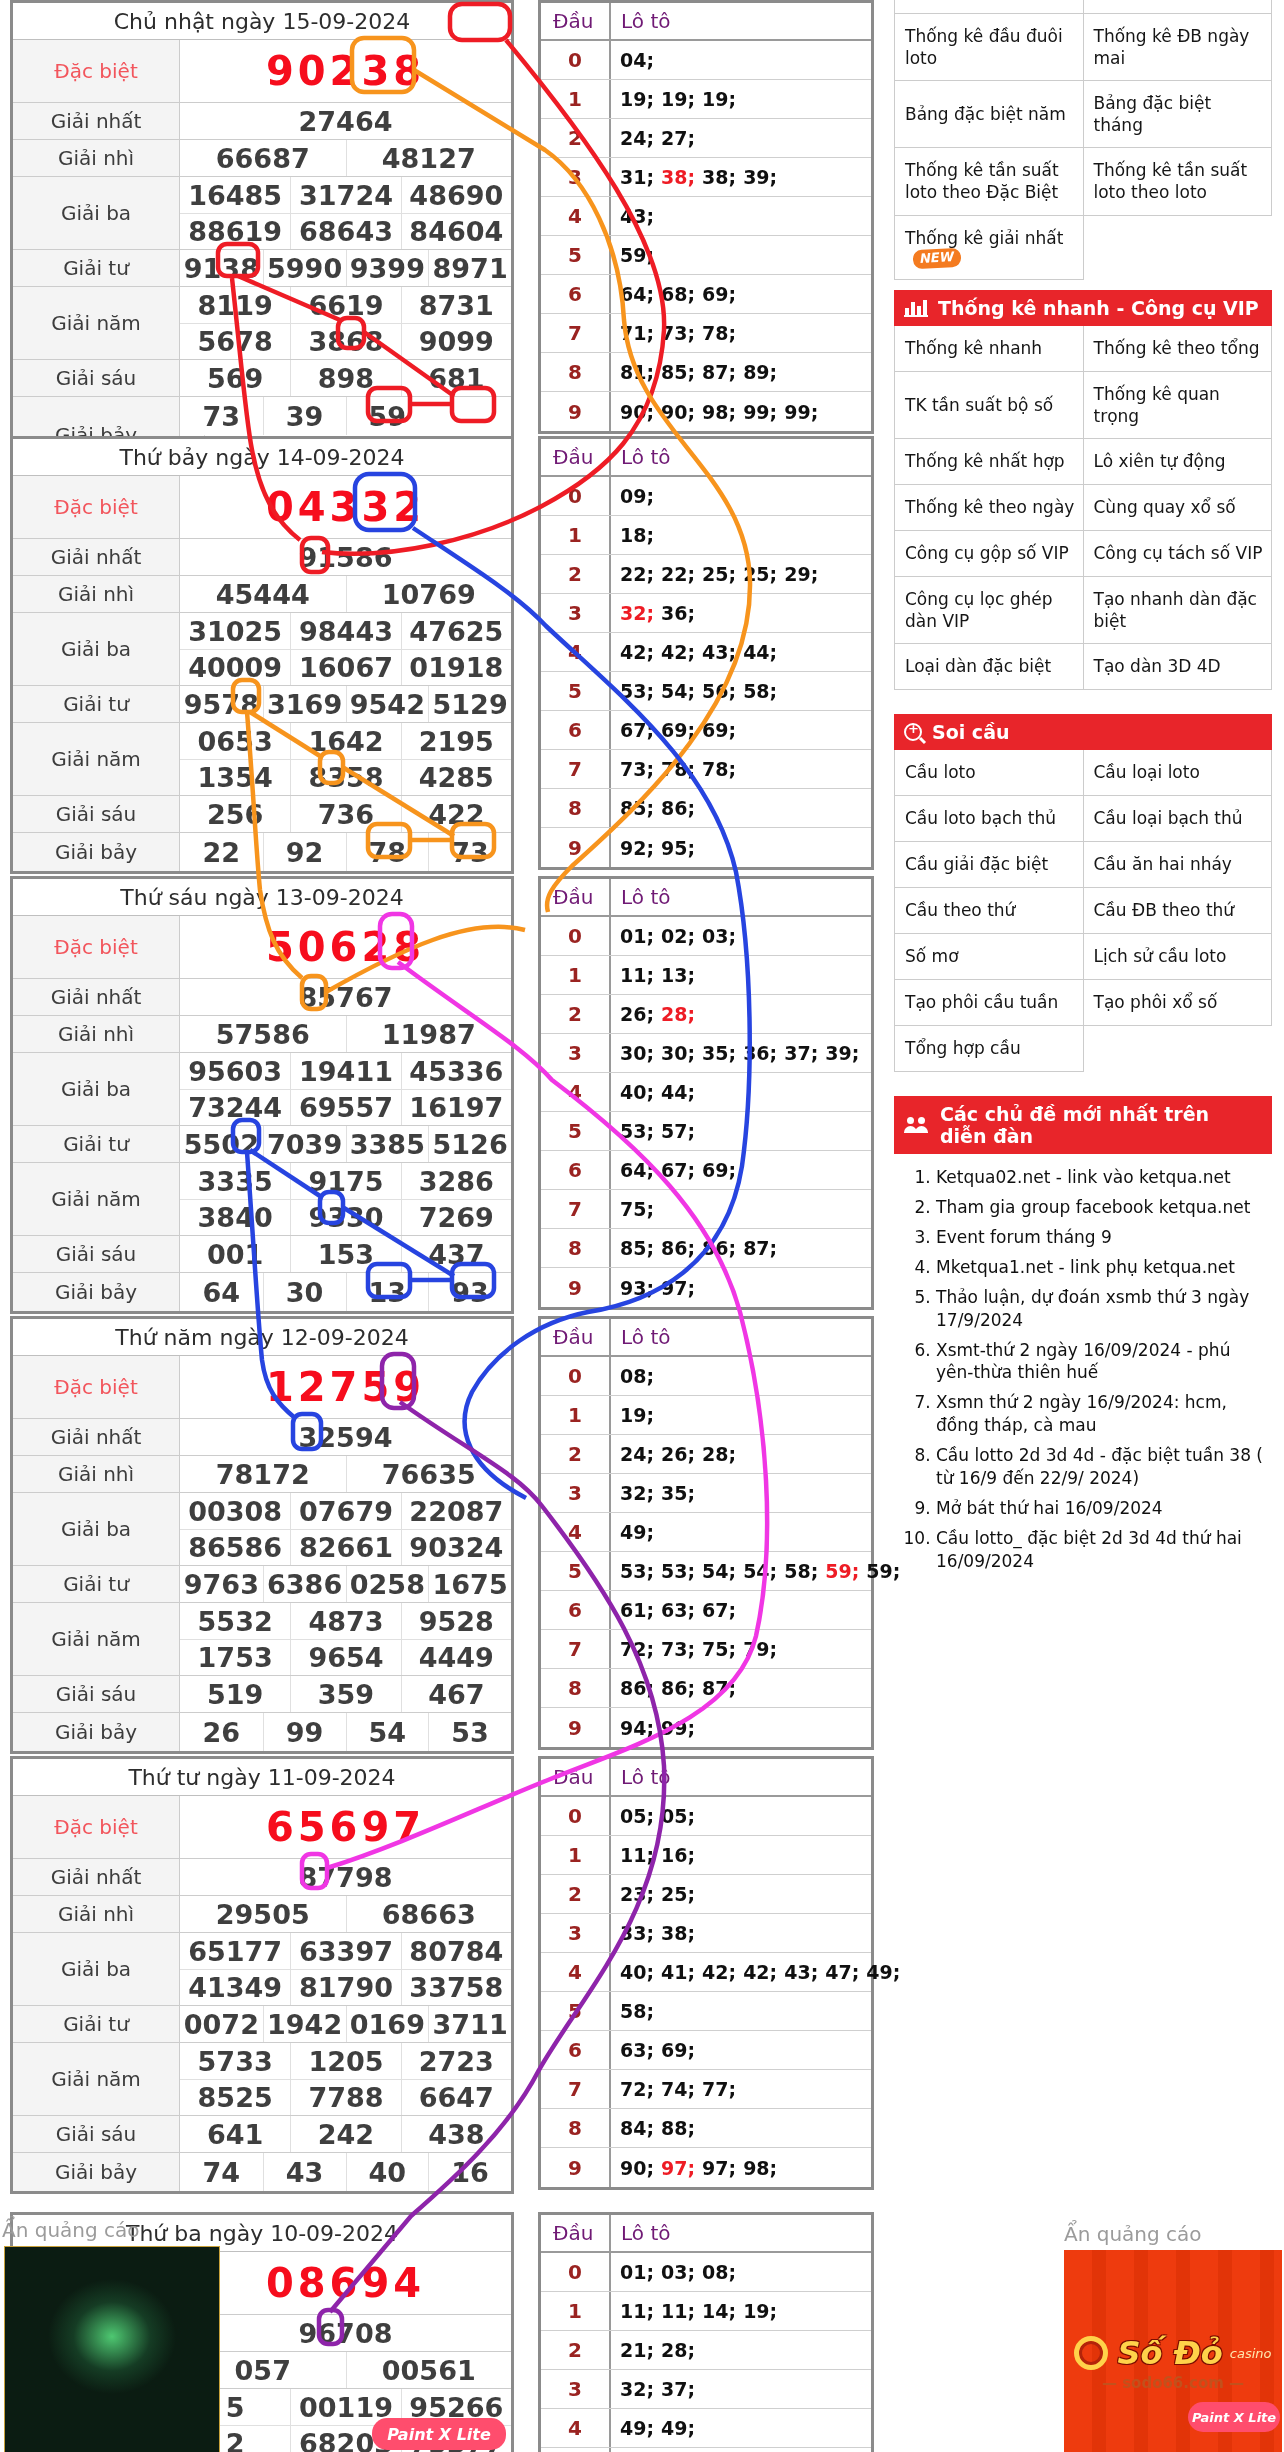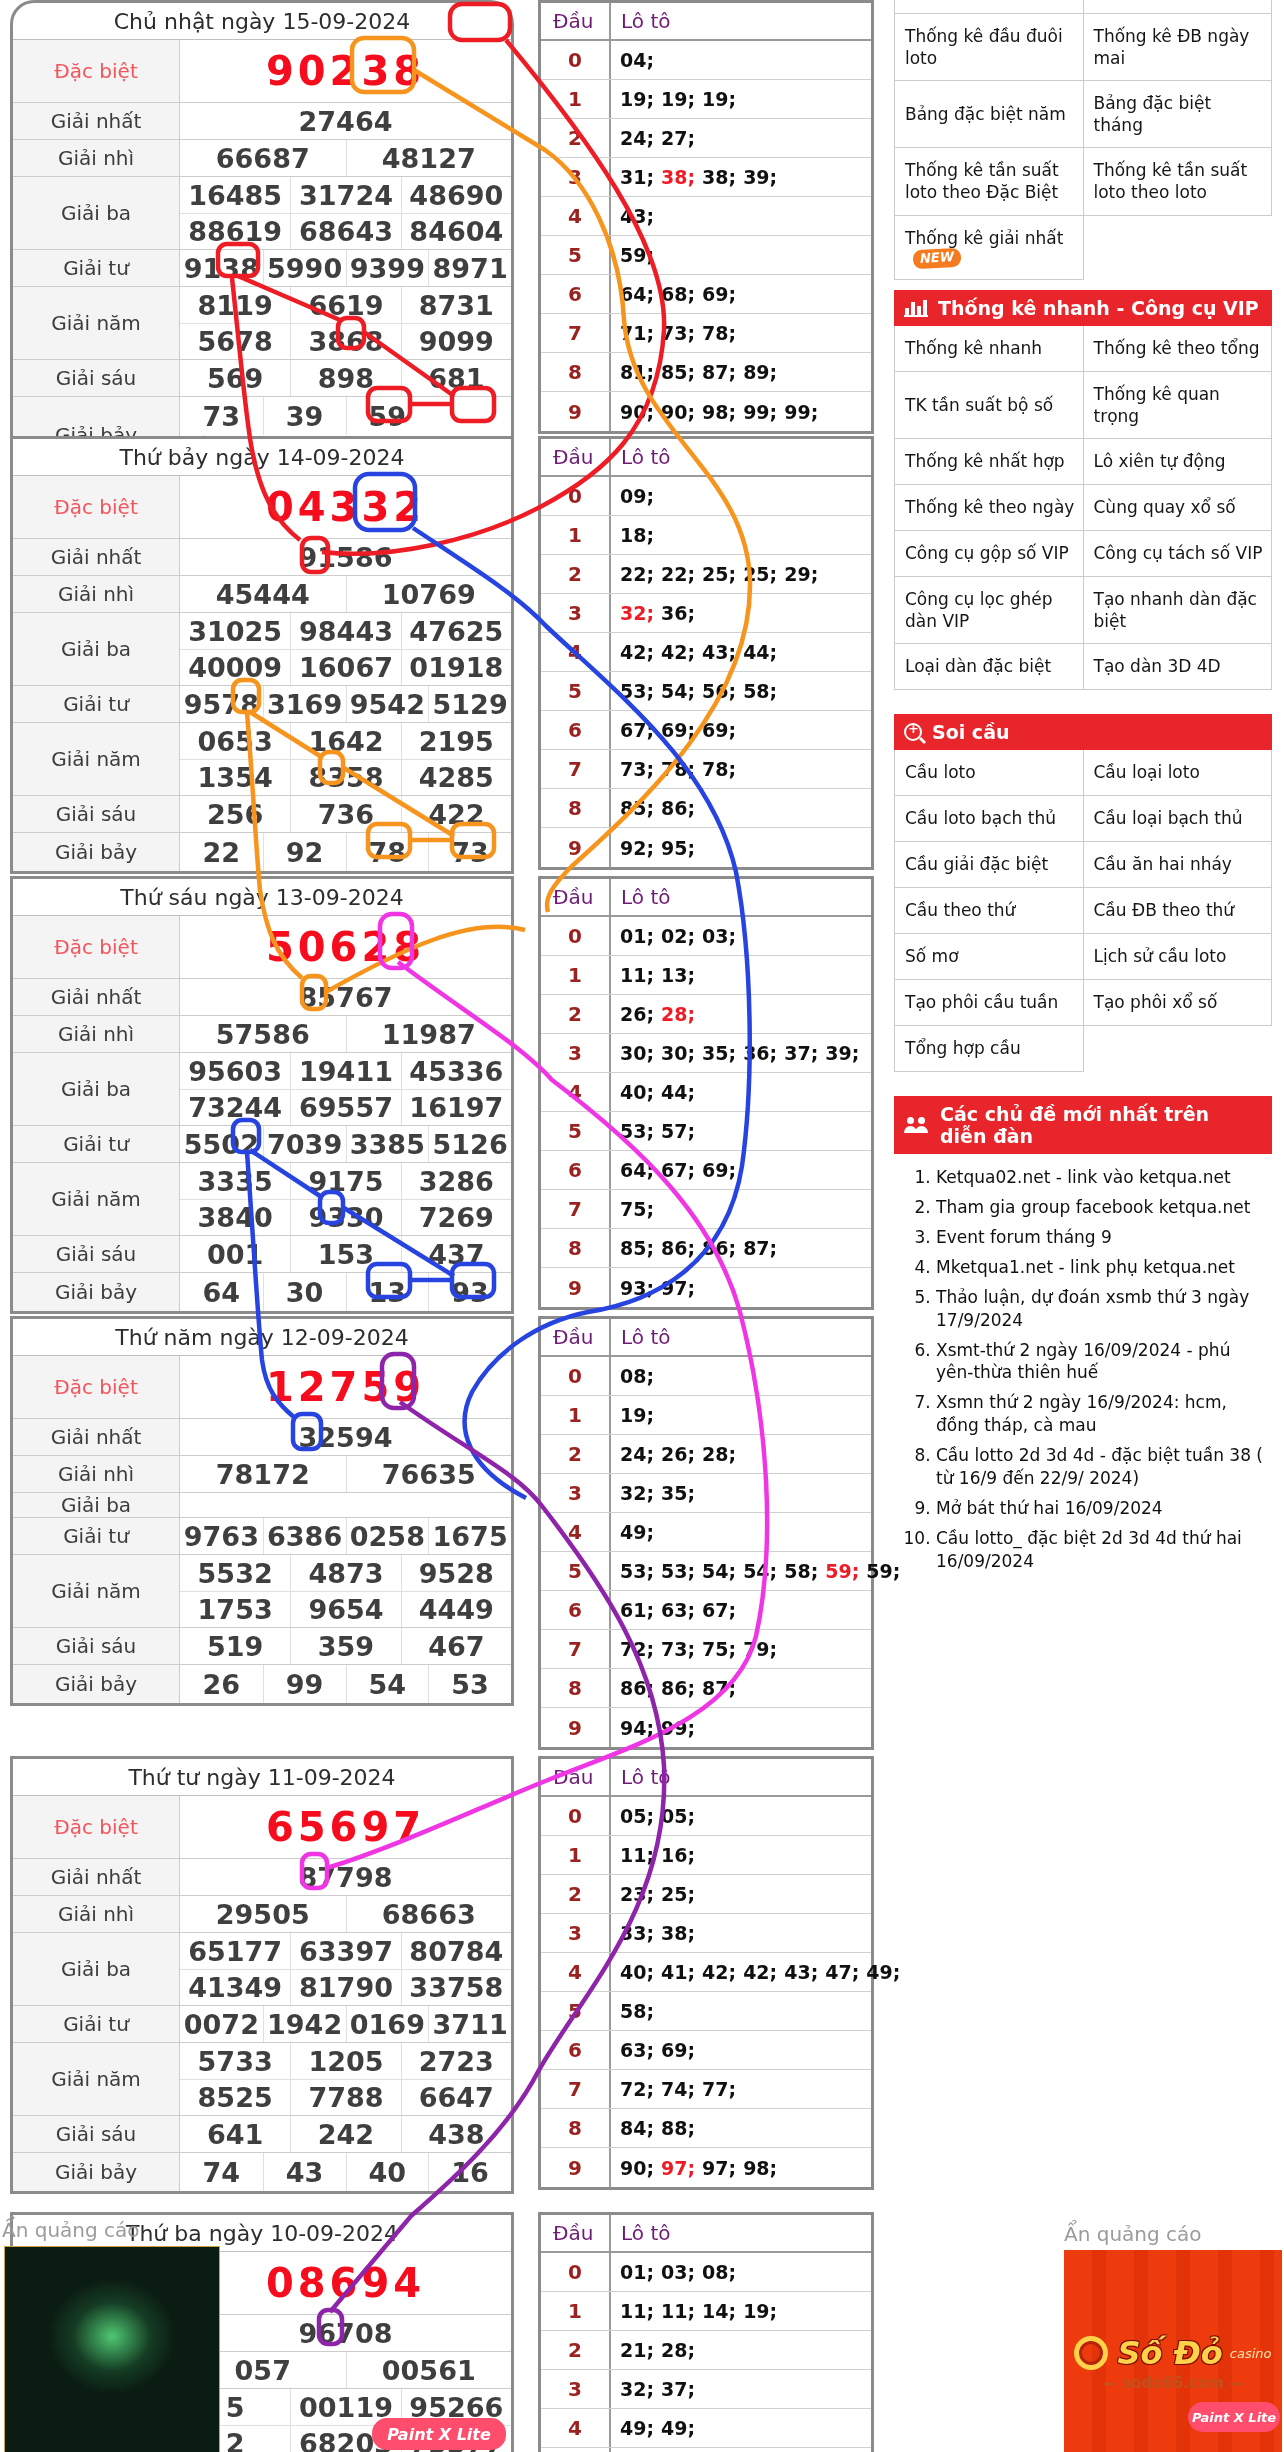--- a/index.html
+++ b/index.html
@@ -84,21 +84,21 @@
   #wm-left{left:372px;top:2418px;width:134px;height:32px;font-size:16px;}
   #wm-right{left:1188px;top:2402px;width:92px;height:30px;font-size:13px;}
 
   
   #cau-overlay{position:absolute;left:0;top:0;z-index:3;pointer-events:none;}
 </style>
 </head>
 <body>
 
 <div id="left-col">
-    <div class="rtable" style="top: 0px; border-radius: 24px;">
+    <div class="rtable" style="top: 0px;">
       <div class="rhdr">Chủ nhật ngày 15-09-2024</div>
       <div class="rrow h62">
         <div class="rlabel sp">Đặc biệt</div>
         <div class="rvals">
           <div class="rcell db" style="width: 100%;">90238</div>
         </div>
       </div>
       <div class="rrow h36">
         <div class="rlabel">Giải nhất</div>
         <div class="rvals">
@@ -317,20 +317,28 @@
       </div>
       <div class="rrow h36">
         <div class="rlabel">Giải nhì</div>
         <div class="rvals">
           <div class="rcell" style="width: 50%;">78172</div>
           <div class="rcell bl" style="width: 50%;">76635</div>
         </div>
       </div>
       <div class="rrow h72">
         <div class="rlabel">Giải ba</div>
+        <div class="rvals">
+          <div class="rcell" style="width: 33.3333%;">00308</div>
+          <div class="rcell bl" style="width: 33.3333%;">07679</div>
+          <div class="rcell bl" style="width: 33.3333%;">22087</div>
+          <div class="rcell bt" style="width: 33.3333%;">86586</div>
+          <div class="rcell bl bt" style="width: 33.3333%;">82661</div>
+          <div class="rcell bl bt" style="width: 33.3333%;">90324</div>
+        </div>
       </div>
       <div class="rrow h36">
         <div class="rlabel">Giải tư</div>
         <div class="rvals">
           <div class="rcell" style="width: 25%;">9763</div>
           <div class="rcell bl" style="width: 25%;">6386</div>
           <div class="rcell bl" style="width: 25%;">0258</div>
           <div class="rcell bl" style="width: 25%;">1675</div>
         </div>
       </div>

